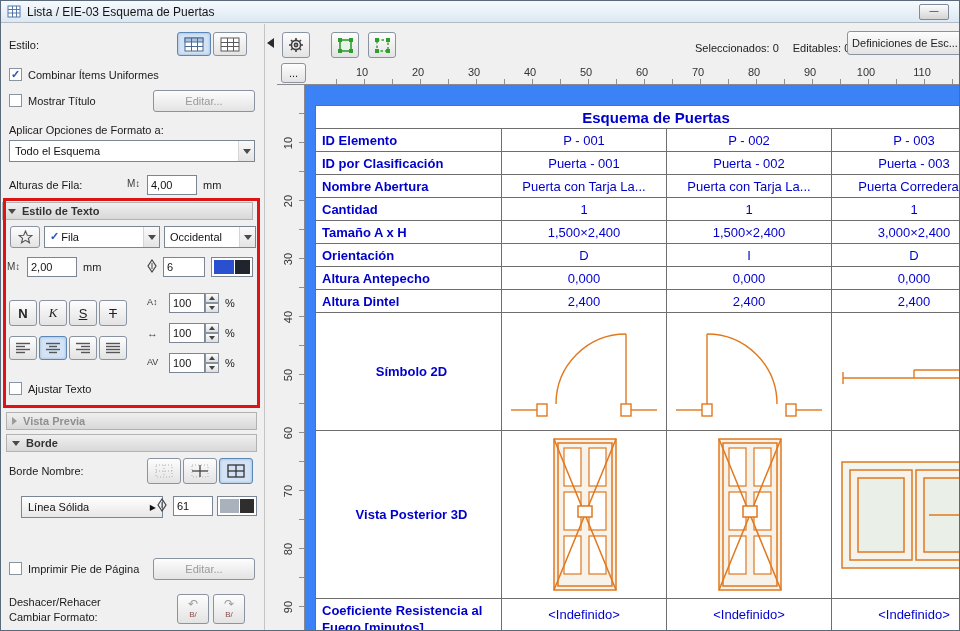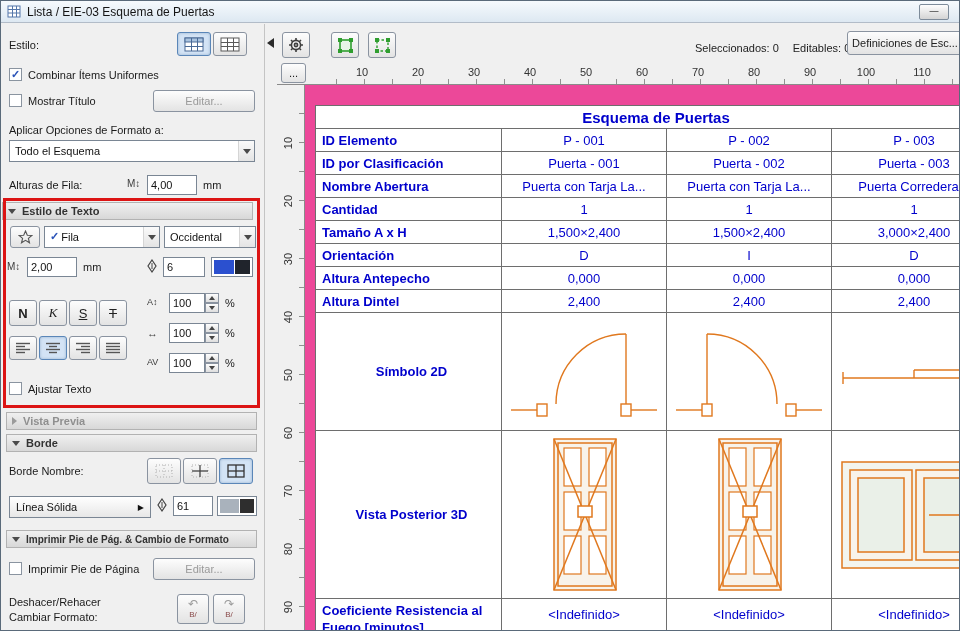--- a/index.html
+++ b/index.html
@@ -33,41 +33,41 @@
     display:flex; align-items:center; gap:6px; padding-left:5px; font-size:11px; font-weight:bold; color:#333; }
   .inp { position:absolute; height:20px; border:1px solid #7a8694; background:#fff; font-family:"Liberation Sans",sans-serif; font-size:11px; padding:0 3px; color:#111; }
   .spin { position:absolute; width:14px; height:20px; display:flex; flex-direction:column; }
   .spin-b { flex:1; background:linear-gradient(#fdfdfd,#dedede); border:1px solid #8a93a0; display:flex; align-items:center; justify-content:center; }
   .t-up { width:0; height:0; border-left:3px solid transparent; border-right:3px solid transparent; border-bottom:4px solid #444; }
   .t-dn { width:0; height:0; border-left:3px solid transparent; border-right:3px solid transparent; border-top:4px solid #444; }
   .swatch { position:absolute; height:20px; border:1px solid #7a8694; background:#fff; display:flex; padding:2px; gap:1px; }
   .swatch div { height:100%; }
   .icon-txt { position:absolute; font-size:10px; color:#3c3c3c; white-space:nowrap; }
   .popupbtn { position:absolute; height:22px; border:1px solid #7a8694; background:linear-gradient(#ffffff,#e7e7e7);
-    display:flex; align-items:center; padding:0 6px; font-size:11px; color:#111; }
+    display:flex; align-items:center; padding:0 6px; font-size:11px; color:#111;margin-left:12px; }
   .popupbtn .fly { margin-left:auto; font-size:8px; color:#111; }
   .redbox { position:absolute; border:3px solid #dc1414; z-index:60; pointer-events:none; }
   .u-arrow { font-size:12px; line-height:11px; }
   .u-sub { font-size:8px; line-height:9px; color:#8a4a4a; }
 
   
   .toolbar { position:absolute; left:276px; top:23px; right:0; height:37px; background:#f0f0f0; }
   .collapse { position:absolute; left:266px; top:37px; width:0; height:0;
     border-top:5px solid transparent; border-bottom:5px solid transparent; border-right:7px solid #2a2a2a; }
   .seltext { position:absolute; left:694px; top:41px; display:flex; gap:14px; font-size:11px; color:#222; }
   .hruler { position:absolute; left:308px; top:60px; width:651px; height:24px; background:#f0f0f0; border-bottom:1px solid #8a8a8a; overflow:hidden; }
   .hnum { position:absolute; top:5px; transform:translateX(-50%); font-size:11px; color:#333; }
   .hticks { position:absolute; left:0; right:0; bottom:0; height:5px;
     background:repeating-linear-gradient(90deg, transparent 0 27px, #909090 27px 28px); }
   .corner { position:absolute; left:276px; top:60px; width:32px; height:24px; background:#f0f0f0; border-bottom:1px solid #8a8a8a; }
   .vruler { position:absolute; left:276px; top:84px; width:28px; height:547px; background:#f0f0f0; border-right:1px solid #8a8a8a; overflow:hidden; }
   .vnum { position:absolute; left:5px; transform:translateY(-50%) rotate(-90deg); font-size:11px; color:#333; }
   .vticks { position:absolute; top:0; bottom:0; right:0; width:5px;
     background:repeating-linear-gradient(180deg, transparent 0 28px, #909090 28px 29px); }
-  .content { position:absolute; left:304px; top:84px; width:655px; height:546px; background:#ec4899; overflow:hidden; }
+  .content { position:absolute; left:304px; top:84px; width:655px; height:546px; background:#3b82f6; overflow:hidden; }
 
   
   .sched { position:absolute; left:10px; top:20px; display:grid; grid-template-columns:186px 165px 165px 165px;
     border-left:1px solid #6e6e6e; border-top:1px solid #6e6e6e; background:#fff; }
   .cell { border-right:1px solid #6e6e6e; border-bottom:1px solid #6e6e6e; height:23px;
     display:flex; align-items:center; font-size:13px; color:#0000cc; overflow:hidden; white-space:nowrap; background:#fff; }
   .cell.lab { font-weight:bold; padding-left:6px; }
   .cell.val { justify-content:center; }
   .cell.tt { grid-column:1/-1; justify-content:center; font-weight:bold; font-size:15px; }
   .cell.d2 { height:118px; justify-content:center; }
@@ -319,24 +319,20 @@
     <svg style="position:absolute;left:156px;top:474px" width="10" height="15">
         <path d="M5 1 L9 7 L5 13 L1 7 Z" fill="none" stroke="#444" stroke-width="1.2"></path>
         <line x1="5" y1="4" x2="5" y2="10" stroke="#444"></line>
       </svg>
     <input class="inp" style="left: 172px; top: 472px; width: 40px;" value="61">
     <div class="swatch" style="left:216px;top:472px;width:40px">
       <div style="flex:1.3;background:#a9b2bc"></div>
       <div style="flex:1;background:#2e2e2e"></div>
     </div>
 
-    <div class="sect" style="left:5px;top:506px;width:251px;font-size:10px">
-      <span class="tri-down"></span>
-      <span>Imprimir Pie de Pág. &amp; Cambio de Formato</span>
-    </div>
 
     <div class="chk" style="left:8px;top:538px">
       <span class="box"></span>
       <span>Imprimir Pie de Página</span>
     </div>
     <div class="btn dis" style="left:152px;top:534px;width:102px;height:22px">Editar...</div>
 
     <span class="lbl" style="left:8px;top:572px">Deshacer/Rehacer</span>
     <span class="lbl" style="left:8px;top:587px">Cambiar Formato:</span>
     <div class="btn dis" style="left:176px;top:570px;width:32px;height:30px;flex-direction:column">

